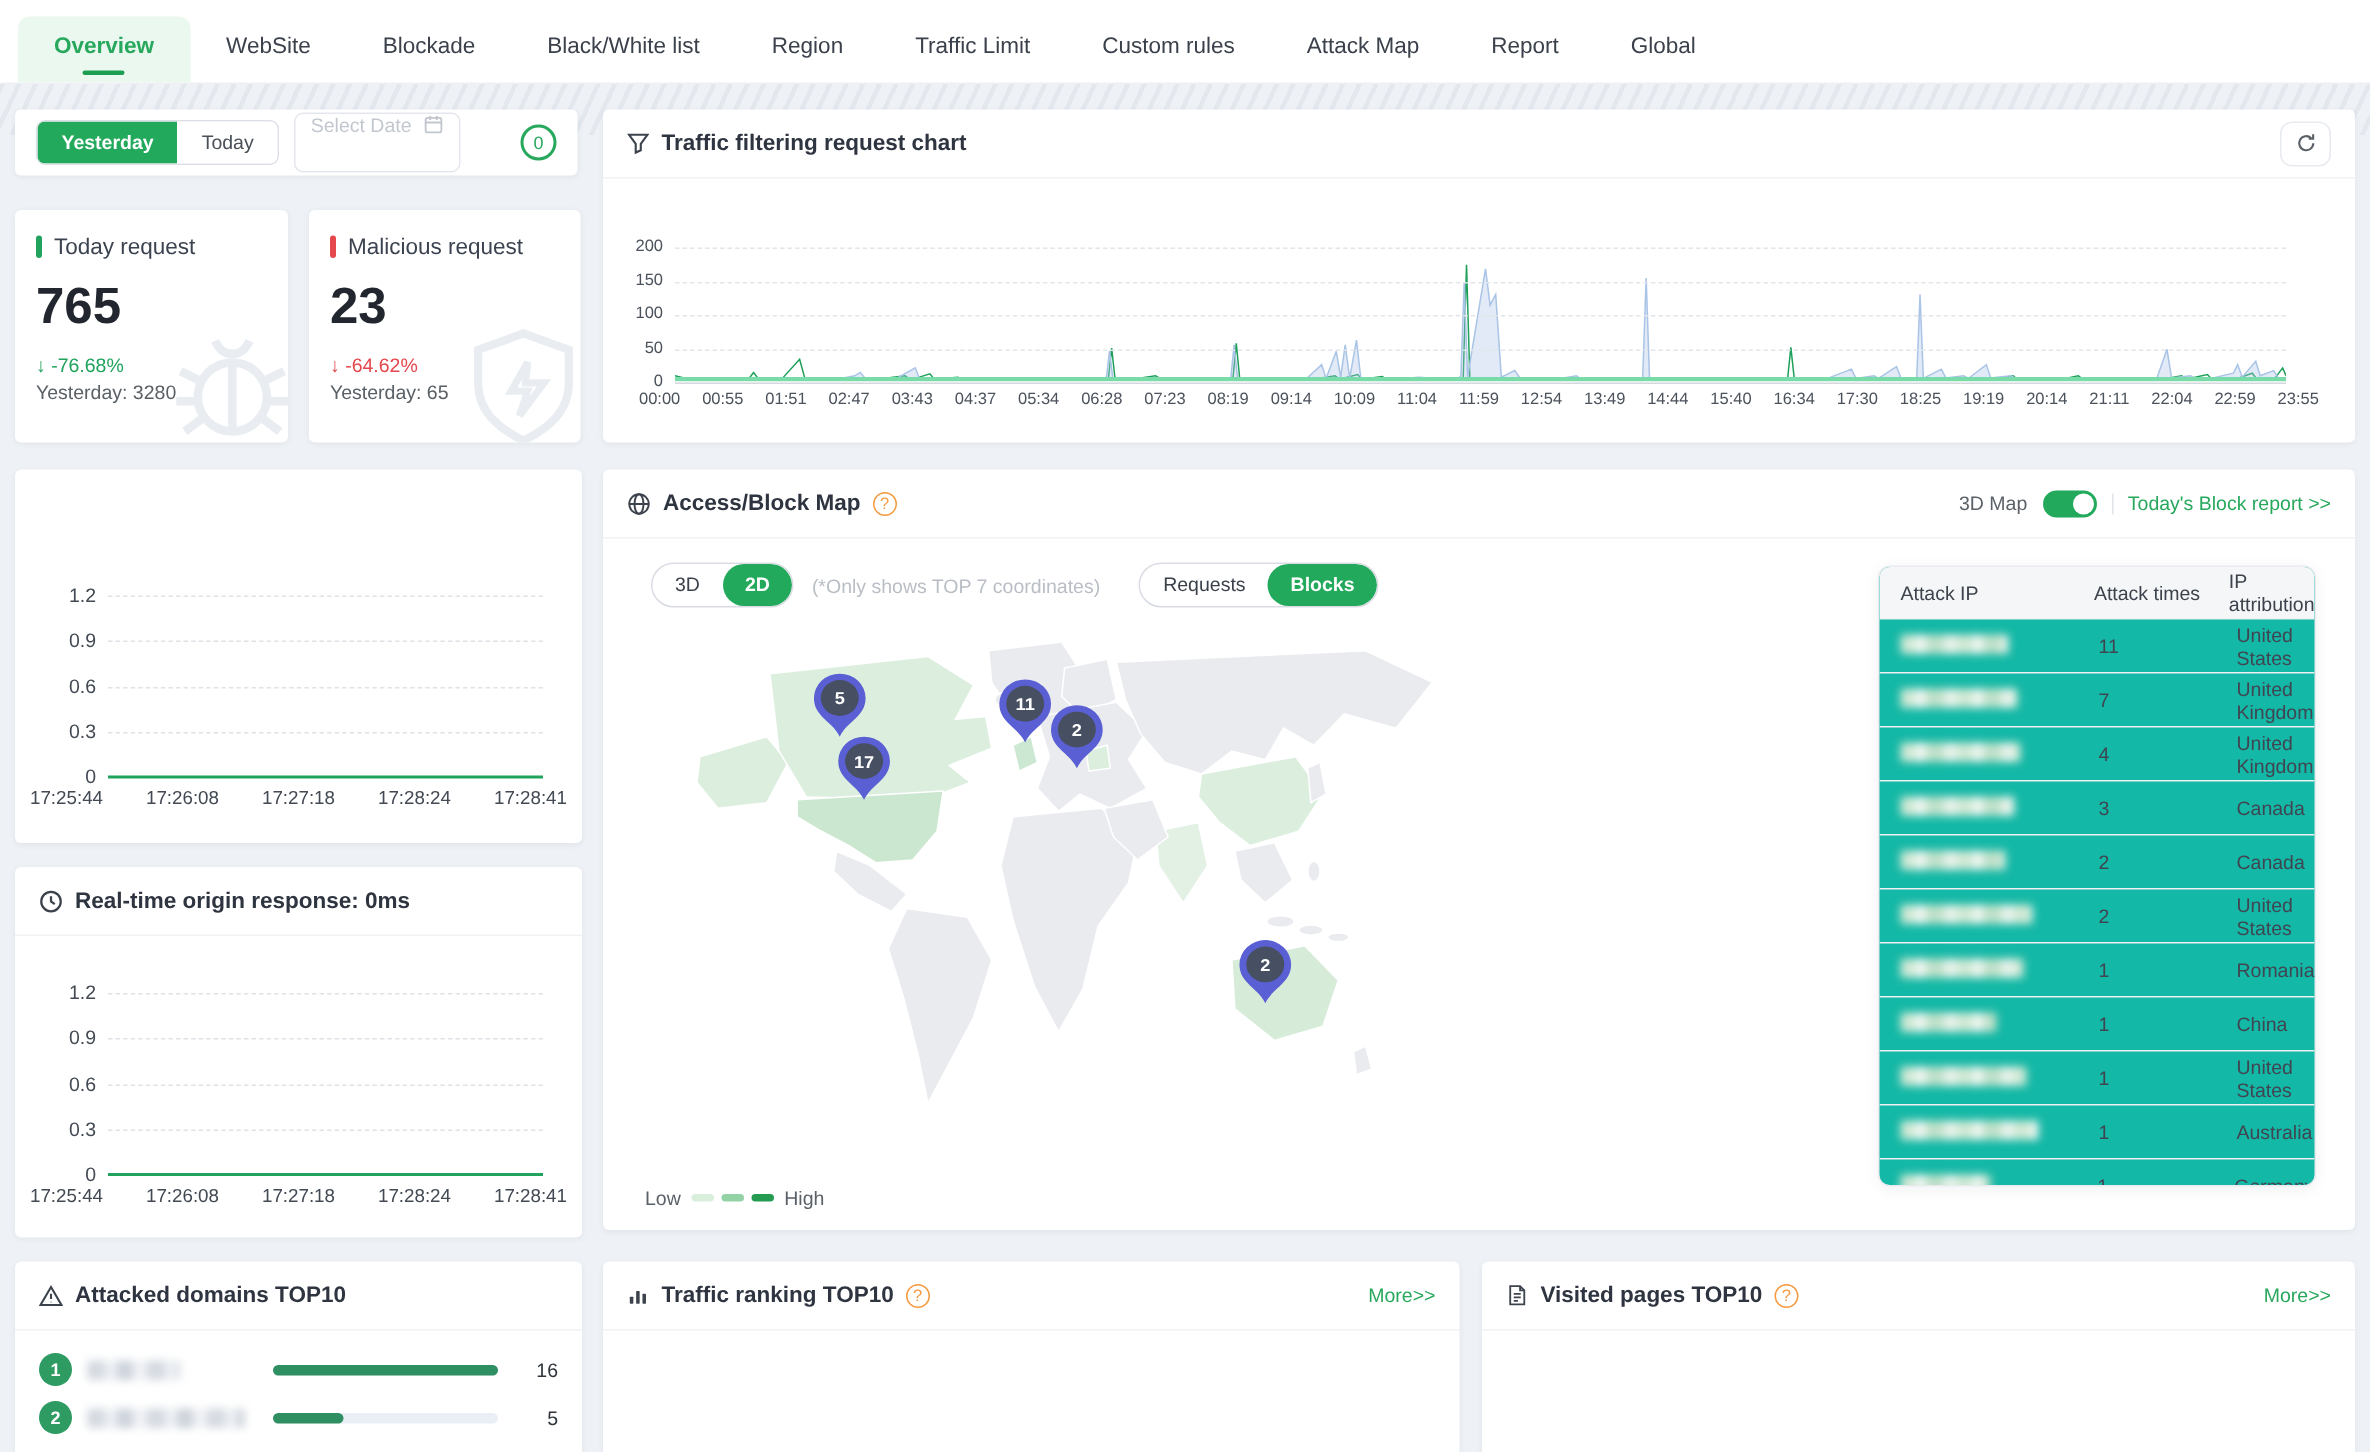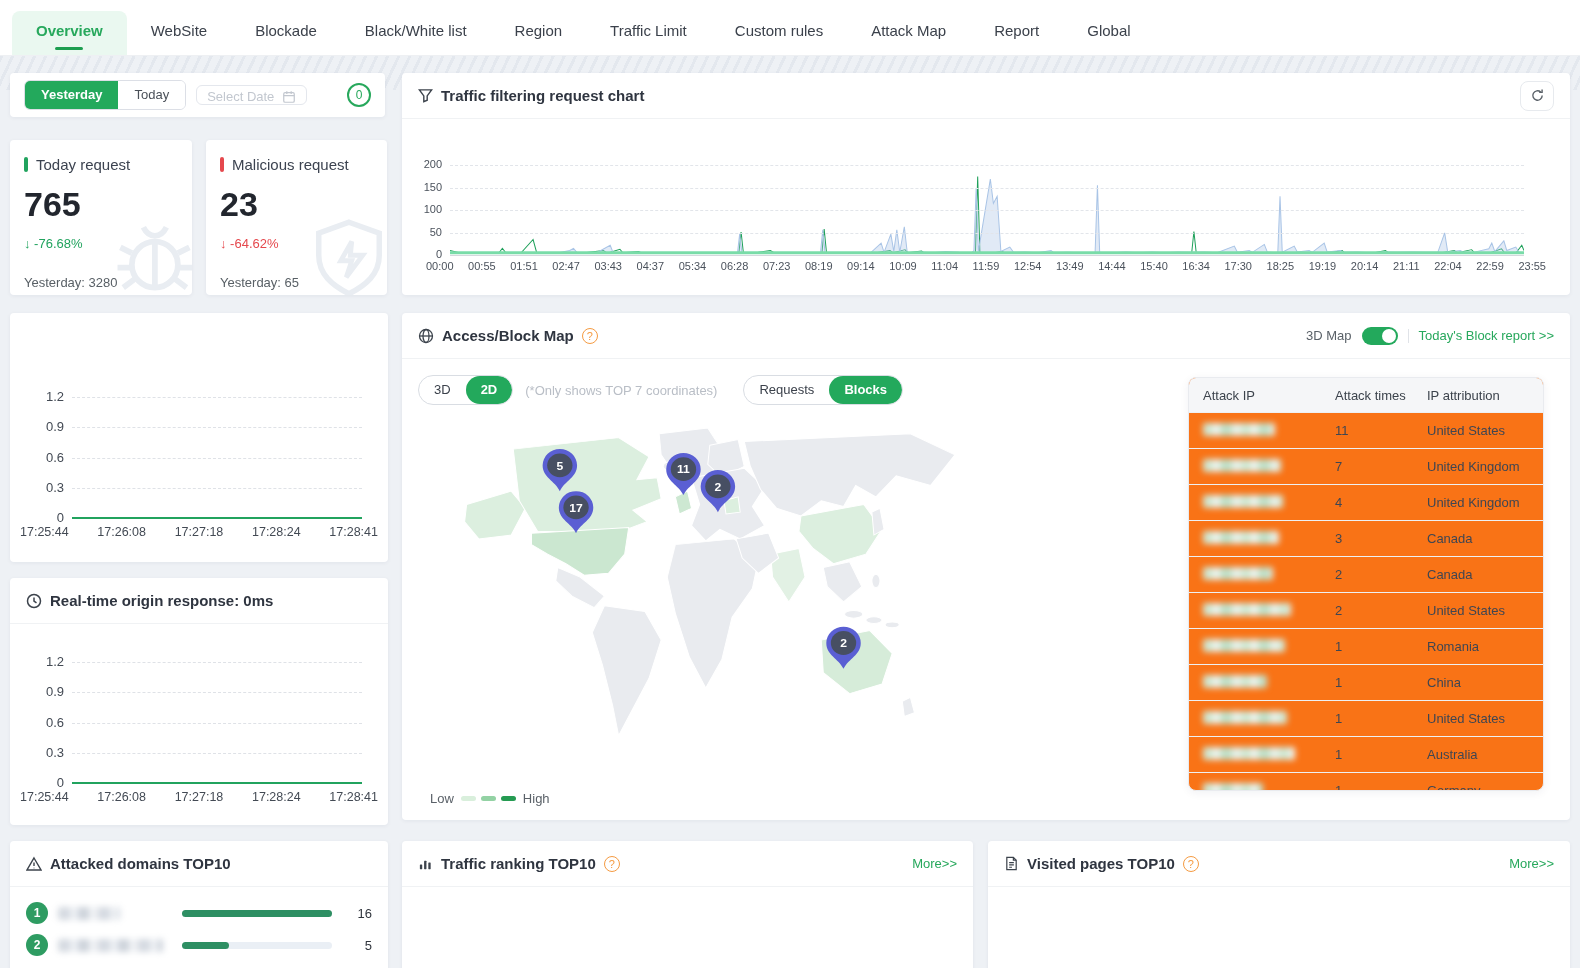--- a/index.html
+++ b/index.html
@@ -18,36 +18,36 @@
     color:#3b414b; cursor:pointer; border-radius:8px 8px 0 0; }
   .tab.active { color:#27a85c; background:#eaf8f0; font-weight:bold; }
   .tab.active::after { content:""; position:absolute; left:50%; transform:translateX(-50%); bottom:5px;
     width:28px; height:3px; border-radius:2px; background:#1d9e50; }
 
   
   .date-card { left:10px; top:73px; width:375px; height:44px; display:flex; align-items:center; padding:0 14px; }
   .btn-group { display:flex; border:1px solid #dcdfe6; border-radius:6px; overflow:hidden; }
   .btn { height:28px; line-height:28px; padding:0 16px; font-size:13px; background:#fff; color:#4a5058; cursor:pointer; }
   .btn.primary { background:#23a95c; color:#fff; font-weight:bold; }
-  .select-date { margin-left:10px; height:20px; border:1px solid #e4e7ed; border-radius:6px; display:flex;
-    align-items:flex-end; gap:8px; padding:0 10px; color:#c2c7cf; font-size:13px; cursor:not-allowed; background:#fff; }
+  .select-date { margin-left:10px; height:40px; border:1px solid #e4e7ed; border-radius:6px; display:flex;
+    align-items:flex-start; gap:8px; padding:0 10px; color:#c2c7cf; font-size:13px; cursor:not-allowed; background:#fff; }
   .count-ring { margin-left:auto; width:24px; height:24px; border:2px solid #27a85c; border-radius:50%;
     color:#27a85c; font-size:12px; display:flex; align-items:center; justify-content:center; }
 
   
   .card-today { left:10px; top:140px; width:182px; height:155px; overflow:hidden; }
   .card-malicious { left:206px; top:140px; width:181px; height:155px; overflow:hidden; }
   .stat-inner { padding:16px 14px; position:relative; height:100%; }
   .stat-title { display:flex; align-items:center; gap:8px; font-size:15px; color:#3c4350;text-align:right; }
   .stat-bar { width:4px; height:15px; border-radius:2px; }
   .stat-value { font-size:34px; font-weight:bold; color:#22262e; margin-top:12px; }
   .stat-change { font-size:13px; margin-top:12px; }
   .stat-change.up-green { color:#21a35e; }
   .stat-change.down-red { color:#e5484d; }
-  .stat-yday { font-size:13px; color:#596066; margin-top:24px; }
+  .stat-yday { font-size:13px; color:#596066; margin-top:3px; }
   .watermark { position:absolute; right:-6px; bottom:-10px; color:#e9edf2; }
 
   
   .card-head { height:46px; display:flex; align-items:center; gap:8px; padding:0 16px;
     border-bottom:1px solid #f0f2f4; font-size:15px; font-weight:bold; color:#2f3540; }
   .head-icon { display:flex; color:#3c434c; }
   .help-badge { width:16px; height:16px; border:1px solid #f59b42; color:#f59b42; border-radius:50%;
     font-size:11px; font-weight:normal; display:flex; align-items:center; justify-content:center; cursor:pointer; }
   .more-link { margin-left:auto; color:#27a85c; font-size:13px; font-weight:normal; cursor:pointer; }
 
@@ -79,33 +79,33 @@
     font-size:12.5px; color:#434a54; }
 
   
   .card-map { left:402px; top:313px; width:1168px; height:507px; }
   .map-head-right { margin-left:auto; display:flex; align-items:center; gap:10px; font-weight:normal; }
   .toggle-label { color:#5a6168; font-size:13px; }
   .toggle { width:36px; height:18px; border-radius:9px; background:#23a95c; position:relative; cursor:pointer; }
   .toggle .knob { position:absolute; top:2px; right:2px; width:14px; height:14px; border-radius:50%; background:#fff; }
   .v-div { width:1px; height:14px; background:#e0e3e8; }
   .report-link { color:#27a85c; font-size:13px; cursor:pointer; }
-  .map-controls { position:absolute; left:16px; top:62px; display:flex; align-items:center; gap:12px; }
+  .map-controls { position:absolute; left:32px; top:62px; display:flex; align-items:center; gap:12px; }
   .seg { display:flex; border:1px solid #d9dde3; border-radius:15px; overflow:hidden; background:#fff; }
   .seg-item { height:28px; line-height:28px; padding:0 15px; font-size:13px; color:#3b414b; cursor:pointer; }
   .seg-item.active { background:#23a95c; color:#fff; border-radius:14px; font-weight:bold; }
   .map-note { color:#b9bec6; font-size:13px; }
   .seg2 { margin-left:14px; }
   .map-svg-wrap { position:absolute; left:16px; top:96px; width:770px; height:382px; }
   .map-legend { position:absolute; left:28px; bottom:14px; display:flex; align-items:center; gap:7px;
     font-size:13px; color:#5a6168; }
   .lg-dash { width:15px; height:5px; border-radius:3px; }
 
   
-  .attack-table { position:absolute; right:26px; top:64px; width:356px; height:414px; background:#f97316;
+  .attack-table { position:absolute; right:26px; top:64px; width:292px; height:414px; background:#14b8a6;
     border:1px solid #e9ebef; border-radius:8px; box-shadow:0 2px 10px rgba(25,35,60,.06); overflow:hidden; }
   .at-head { display:flex; height:34px; align-items:center; background:#f5f6f8; font-size:13px; color:#3c434c; }
   .atr { display:flex; height:36px; align-items:center; border-top:1px solid #eef0f2; font-size:13px; color:#3f4652; }
   .atd { padding-left:14px; }
   .col-ip { width:132px; } .col-times { width:92px; } .col-country { flex:1; }
   .ipblur { display:inline-block; height:13px; border-radius:2px; filter:blur(3px);
     background:repeating-linear-gradient(90deg,#cfe8d4 0 10px,#eef5f0 10px 17px,#bfe0c9 17px 29px,#e6f1e9 29px 38px); }
 
   
   .card-attacked { left:10px; top:841px; width:378px; height:160px; }

